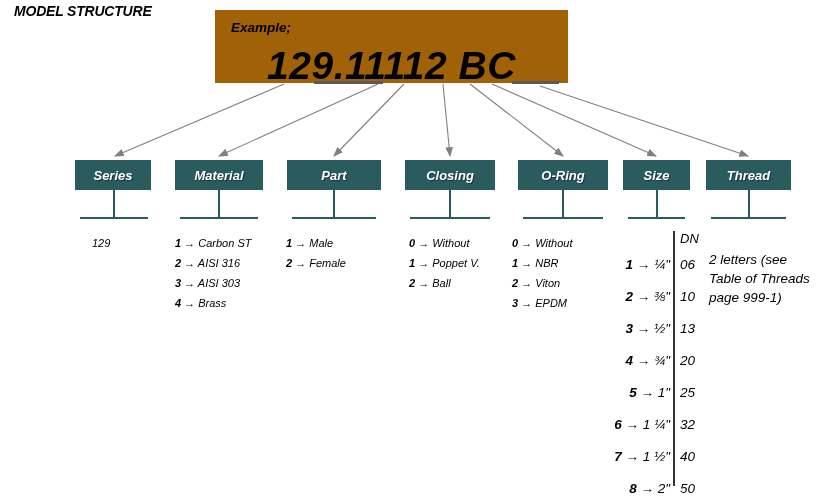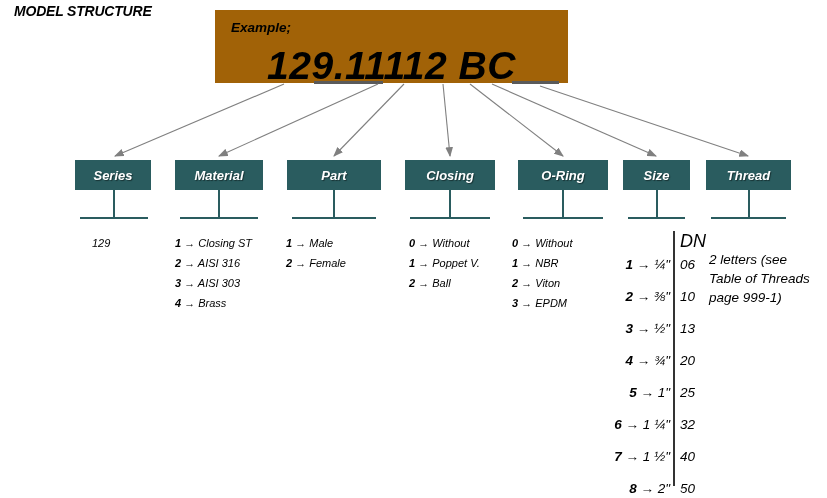--- a/index.html
+++ b/index.html
@@ -155,21 +155,21 @@
     left: 673px;
     top: 231px;
     width: 1.5px;
     height: 255px;
     background: #333333;
   }
   #dn-header {
     position: absolute;
     left: 680px;
     top: 231px;
-    font-size: 18px;
+    font-size: 13px;
     color: #000000;
     font-weight: normal;
   }
   .size-row {
     position: absolute;
     height: 18px;
     white-space: nowrap;
   }
   .size-code {
     position: absolute;
@@ -282,21 +282,21 @@
   <div class="cat-rule" style="left:711px; width:75px;"></div>
 
   <div class="col" id="col-series">
     <div class="opt-row">129</div>
   </div>
 
   <div class="col" id="col-material">
     <div class="opt-row">
       <span class="opt-key">1</span>
       <span class="opt-arrow">→</span>
-      <span>Closing ST</span>
+      <span>Carbon ST</span>
     </div>
     <div class="opt-row">
       <span class="opt-key">2</span>
       <span class="opt-arrow">→</span>
       <span>AISI 316</span>
     </div>
     <div class="opt-row">
       <span class="opt-key">3</span>
       <span class="opt-arrow">→</span>
       <span>AISI 303</span>

